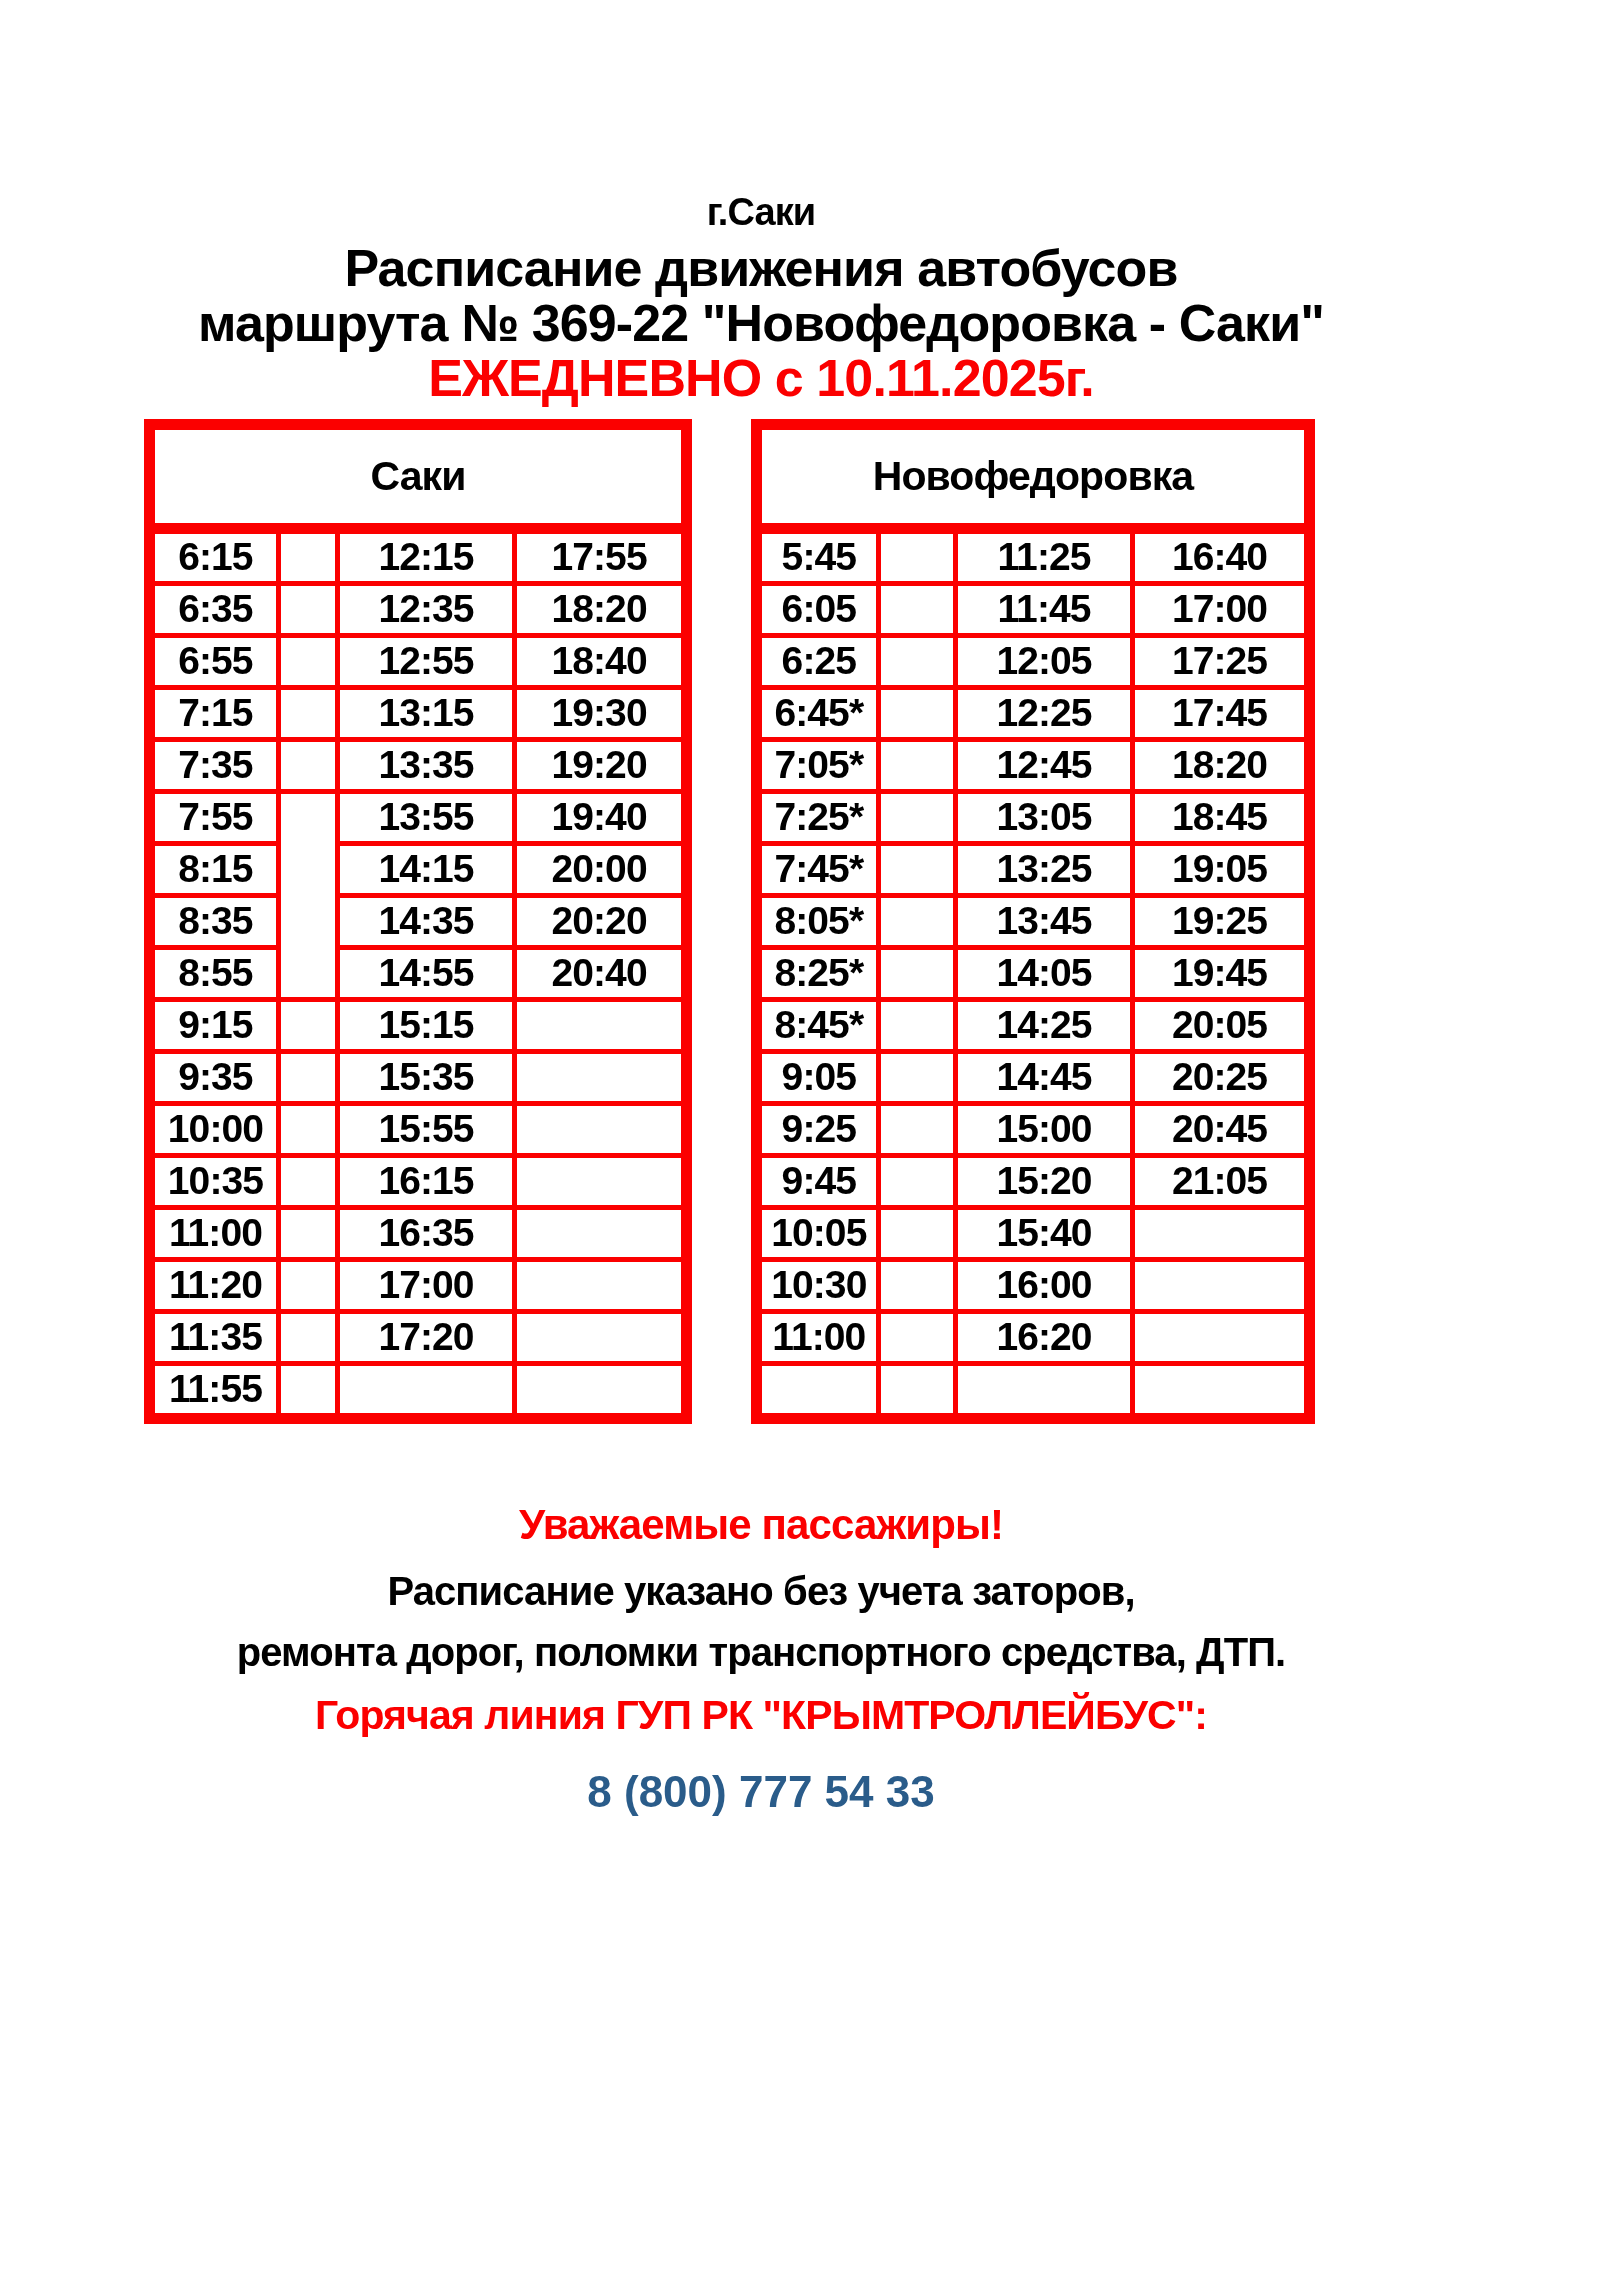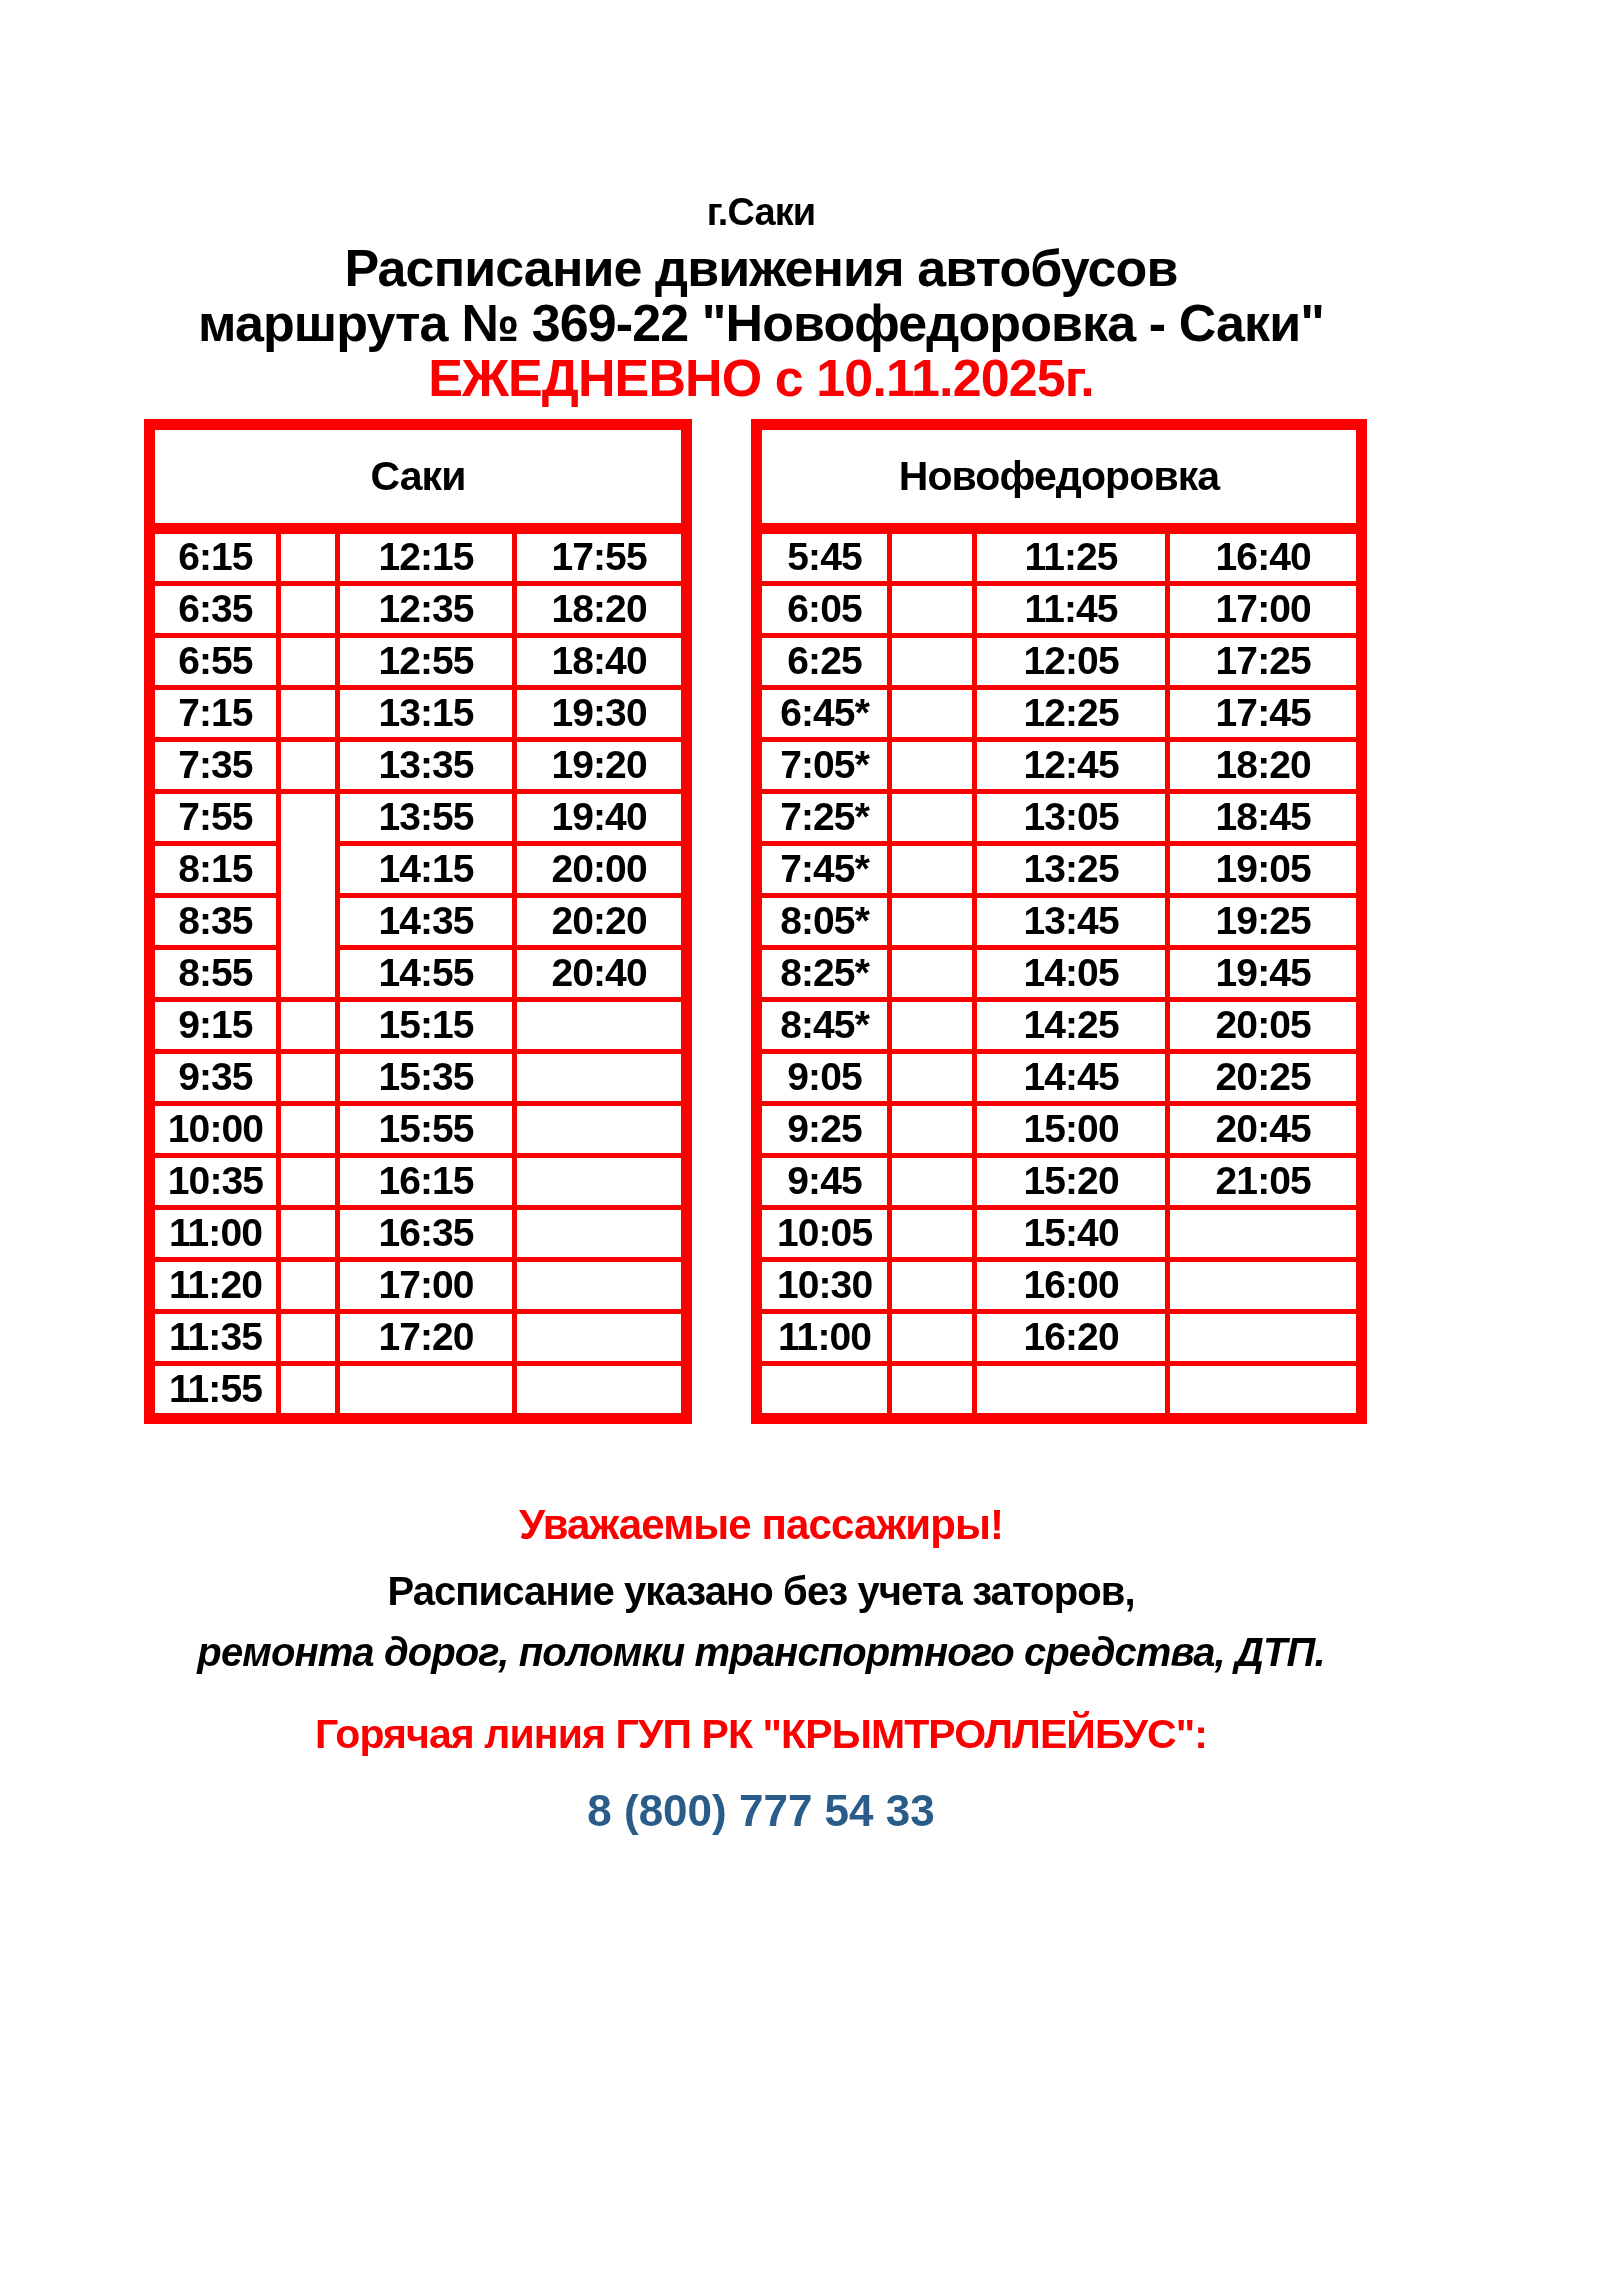--- a/index.html
+++ b/index.html
@@ -20,31 +20,31 @@
   .header{margin:184px 0 0 144px;width:1234px;text-align:center;}
   .h-line{font-size:52px;line-height:55px;letter-spacing:-0.9px;white-space:nowrap;}
   .h-line.city{font-size:38px;line-height:57px;}
   .h-line.red{color:var(--red);}
   .h-line.note{font-size:39px;line-height:52px;}
 
   
   .tables{margin:12.5px 0 0 144px;width:1234px;display:flex;align-items:flex-start;gap:59px;}
   table.t{border-collapse:collapse;table-layout:fixed;background:#fff;border:11.6px solid var(--red);}
   table.saki{width:548px;padding-left:8px;}
-  table.novo{width:616px;}
+  table.novo{width:564px;}
   .t td{border:5.4px solid var(--red);padding:0;text-align:center;vertical-align:middle;
         font-size:39px;font-weight:bold;letter-spacing:-0.9px;height:47px;overflow:hidden;}
   .t thead td{height:93px;font-size:41px;border-bottom:11.6px solid var(--red);}
 
   
   .footer{margin:75px 0 0 144px;width:1234px;text-align:center;}
   .f-line{font-size:40px;line-height:52px;letter-spacing:-0.9px;white-space:nowrap;}
   .f-line.heading{color:var(--red);font-size:42px;margin-bottom:14.3px;}
   .f-line.n1{margin-bottom:9px;}
-  .f-line.n2{margin-bottom:30px;font-style:italic;}
+  .f-line.n2{margin-bottom:11px;}
   .f-line.hotline{color:var(--red);font-size:41px;margin-bottom:25px;}
   .f-line.phone{color:var(--blue);font-size:44px;letter-spacing:0;}
 </style>
 </head>
 <body>
 
 <div class="page">
 
   <div class="header">
     <div class="h-line city">г.Саки</div>

